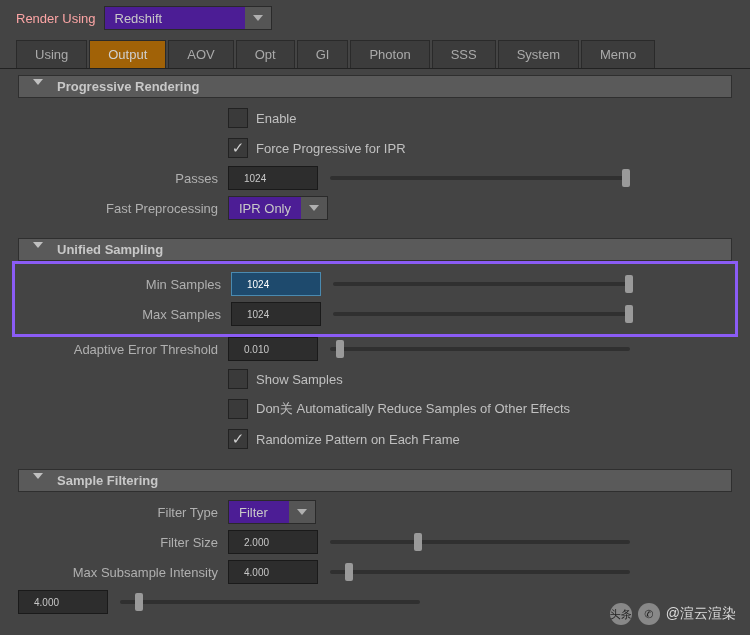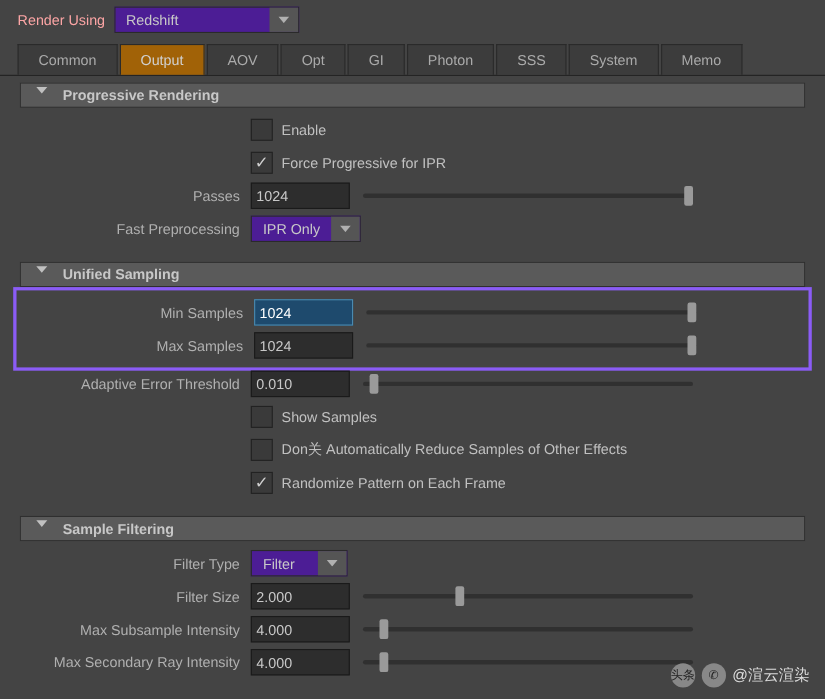--- a/index.html
+++ b/index.html
@@ -121,22 +121,22 @@
     font-size: 15px;
   }
   .check-label { color: #c0c0c0; }
   
   .num-input {
     width: 90px;
     height: 24px;
     background: #2d2d2d;
     border: 1px solid #1a1a1a;
     color: #c8c8c8;
-    padding: 0 4px;
-    font-size: 13px;
+    padding: 0 15px;
+    font-size: 10px;
   }
   .num-input.selected {
     background: #1e4a6d;
     border: 1px solid #4a8ab0;
     color: #ffffff;
   }
   
   .slider {
     flex: 1;
     height: 4px;
@@ -186,21 +186,21 @@
     <div class="dd-text">Redshift</div>
     <div class="dd-arrow">
       <svg width="10" height="6" viewBox="0 0 10 6">
           <path d="M0 0 L10 0 L5 6 Z"></path>
         </svg>
     </div>
   </div>
 </div>
 
 <div class="tabs">
-  <div class="tab">Common</div>
+  <div class="tab">Using</div>
   <div class="tab active">Output</div>
   <div class="tab">AOV</div>
   <div class="tab">Opt</div>
   <div class="tab">GI</div>
   <div class="tab">Photon</div>
   <div class="tab">SSS</div>
   <div class="tab">System</div>
   <div class="tab">Memo</div>
 </div>
 
@@ -334,21 +334,20 @@
   <div class="row">
     <div class="label">Max Subsample Intensity</div>
     <div class="controls">
       <input class="num-input" value="4.000" style="">
       <div class="slider">
           <div class="thumb" style="left:5%"></div>
         </div>
     </div>
   </div>
   <div class="row">
-    <div class="label" style="line-height:1.2">Max Secondary Ray Intensity</div>
     <div class="controls">
       <input class="num-input" value="4.000" style="">
       <div class="slider">
           <div class="thumb" style="left:5%"></div>
         </div>
     </div>
   </div>
 </div>
 
 <div class="watermark">

